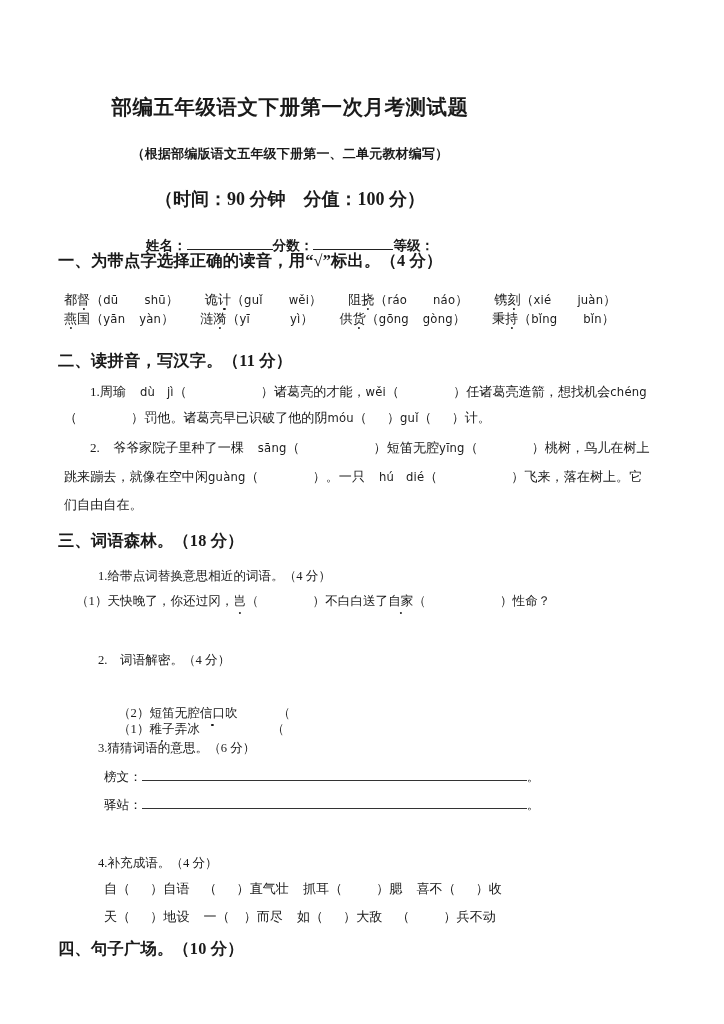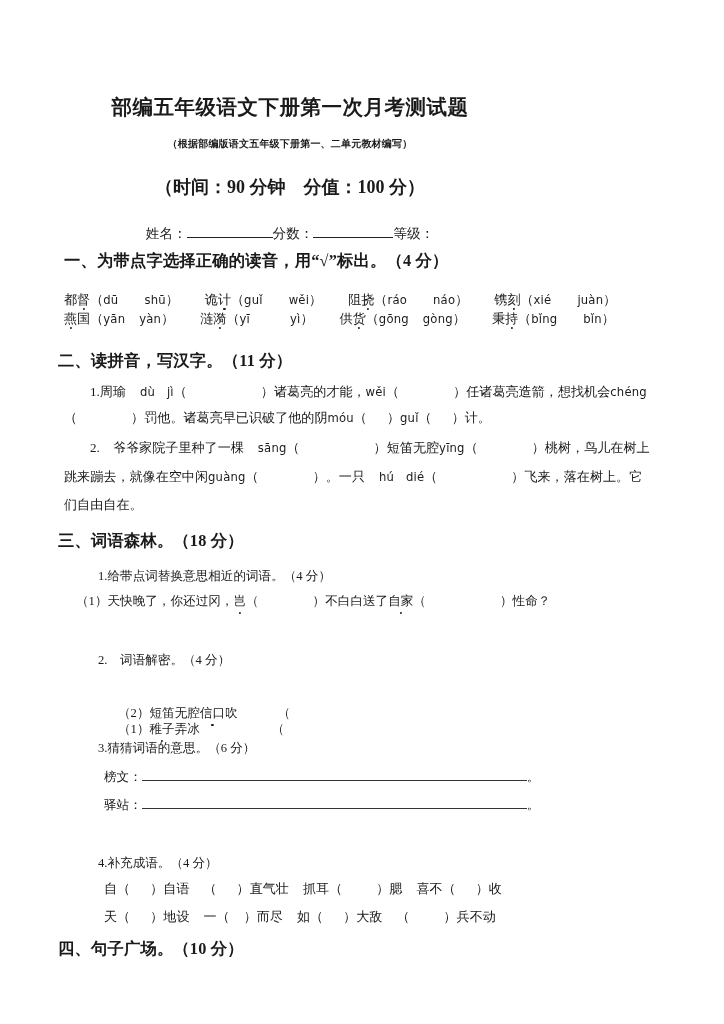--- a/index.html
+++ b/index.html
@@ -28,37 +28,37 @@
     text-align: center;
     font-size: 20.5px;
     font-weight: bold;
     letter-spacing: 0.5px;
     margin: 0;
     padding-top: 96px;
     line-height: 1.1;
   }
   .doc-subtitle {
     text-align: center;
-    font-size: 10px;
-    font-weight: bold;
-    margin: 0;
+    font-size: 13px;
+    font-weight: bold;
+    margin: 8px;
     padding-top: 18px;
     letter-spacing: 0.2px;
   }
   .doc-meta {
     text-align: center;
     font-size: 18px;
     font-weight: bold;
     margin: 8px;
     padding-top: 16px;
   }
   .doc-fields {
     text-align: center;
     font-size: 13.6px;
-    font-weight: normal;
+    font-weight: bold;
     margin: 9px;
     padding-top: 16px;
     white-space: nowrap;
   }
   .fieldline {
     display: inline-block;
     border-bottom: 1.4px solid #222;
     height: 13px;
     vertical-align: baseline;
   }
@@ -133,21 +133,21 @@
 
 <div class="page">
 
   <h1 class="doc-title">部编五年级语文下册第一次月考测试题</h1>
   <p class="doc-subtitle">（根据部编版语文五年级下册第一、二单元教材编写）</p>
   <p class="doc-meta">（时间：90 分钟　分值：100 分）</p>
   <p class="doc-fields">
     <span>姓名：</span><span class="fieldline fl-name"></span><span>分数：</span><span class="fieldline fl-score"></span><span>等级：</span>
   </p>
 
-  <div class="abs" style="left:64px; top:250px;">
+  <div class="abs" style="left:58px; top:250px;">
     <div class="section-head">一、为带点字选择正确的读音，用“√”标出。（4 分）</div>
   </div>
 
   <div class="abs body-line" style="left:64px; top:283px;margin-top:10px;">
     <span><span>都</span><span class="dot">督</span>（<span class="py">dū</span><span class="gap-md"></span><span class="py">shū</span>）</span><span class="gap-md"></span><span><span>诡</span><span class="dot">计</span>（<span class="py">guǐ</span><span class="gap-md"></span><span class="py">wěi</span>）</span><span class="gap-md"></span><span><span>阻</span><span class="dot">挠</span>（<span class="py">ráo</span><span class="gap-md"></span><span class="py">náo</span>）</span><span class="gap-md"></span><span><span>镌</span><span class="dot">刻</span>（<span class="py">xié</span><span class="gap-md"></span><span class="py">juàn</span>）</span>
   </div>
 
   <div class="abs body-line" style="left:64px; top:312px;">
     <span><span class="dot">燕</span><span>国</span>（<span class="py">yān</span><span class="gap-sm"></span><span class="py">yàn</span>）</span><span class="gap-md"></span><span><span>涟</span><span class="dot">漪</span>（<span class="py">yī</span><span class="gap-lg"></span><span class="py">yì</span>）</span><span class="gap-md"></span><span><span>供</span><span class="dot">货</span>（<span class="py">gōng</span><span class="gap-sm"></span><span class="py">gòng</span>）</span><span class="gap-md"></span><span><span>秉</span><span class="dot">持</span>（<span class="py">bǐng</span><span class="gap-md"></span><span class="py">bǐn</span>）</span>
   </div>

